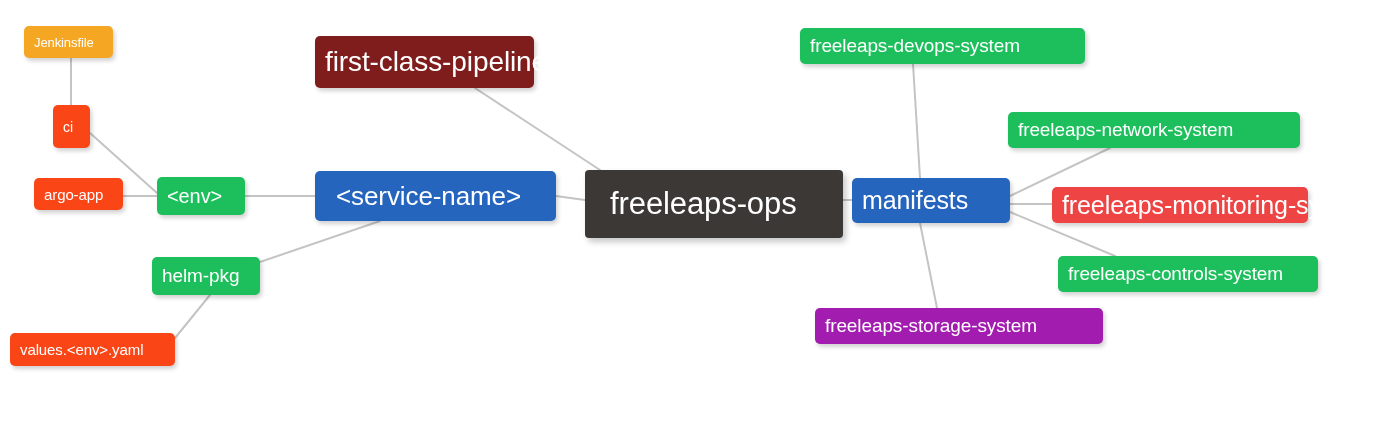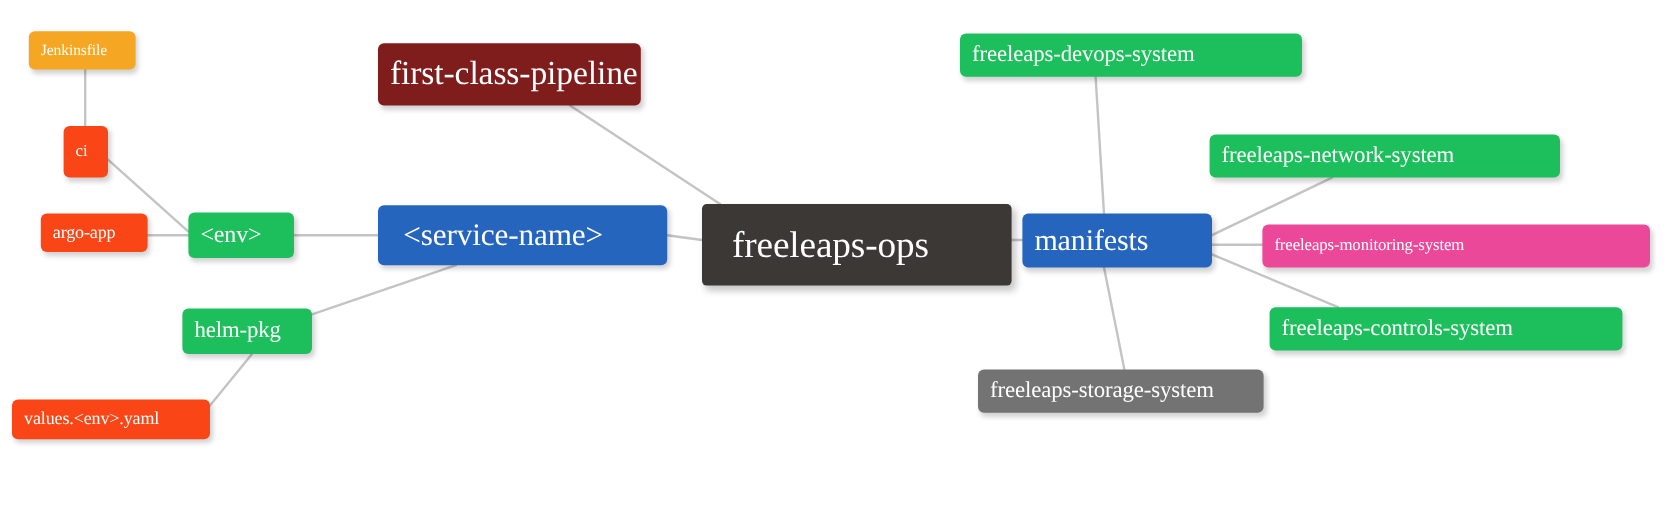--- a/index.html
+++ b/index.html
@@ -7,21 +7,21 @@
     margin: 0;
     padding: 0;
     background: #ffffff;
   }
   #canvas {
     position: relative;
     width: 1390px;
     height: 421px;
     background: #ffffff;
     overflow: hidden;
-    font-family: Liberation Serif, serif;
+    font-family: Liberation Sans, sans-serif;
   }
   #edge-layer {
     position: absolute;
     left: 0;
     top: 0;
     width: 1390px;
     height: 421px;
     pointer-events: none;
   }
   .node {
@@ -94,23 +94,23 @@
       </div>
       <div class="node" style="left: 852px; top: 178px; width: 158px; height: 45px; background: rgb(37, 101, 190); font-size: 25px;">
         <span>manifests</span>
       </div>
       <div class="node" style="left: 800px; top: 28px; width: 285px; height: 36px; background: rgb(29, 191, 92); font-size: 19px; text-align: center;">
         <span>freeleaps-devops-system</span>
       </div>
       <div class="node" style="left: 1008px; top: 112px; width: 292px; height: 36px; background: rgb(29, 191, 92); font-size: 19px; align-items: center;">
         <span>freeleaps-network-system</span>
       </div>
-      <div class="node" style="left: 1052px; top: 187px; width: 323px; height: 36px; background: #ec4899; font-size: 14px;">
+      <div class="node" style="left: 1052px; top: 187px; width: 256px; height: 36px; background: #ef4444; font-size: 25px;">
         <span>freeleaps-monitoring-system</span>
       </div>
-      <div class="node" style="left: 1058px; top: 256px; width: 294px; height: 36px; background: rgb(29, 191, 92); font-size: 19px; text-align: right;">
+      <div class="node" style="left: 1058px; top: 256px; width: 260px; height: 36px; background: rgb(29, 191, 92); font-size: 19px; text-align: right;">
         <span>freeleaps-controls-system</span>
       </div>
-      <div class="node" style="left: 815px; top: 308px; width: 238px; height: 36px; background: #737373; font-size: 19px;">
+      <div class="node" style="left: 815px; top: 308px; width: 288px; height: 36px; background: #a21caf; font-size: 19px;">
         <span>freeleaps-storage-system</span>
       </div>
     </div>
 </div>
 
 </body></html>

